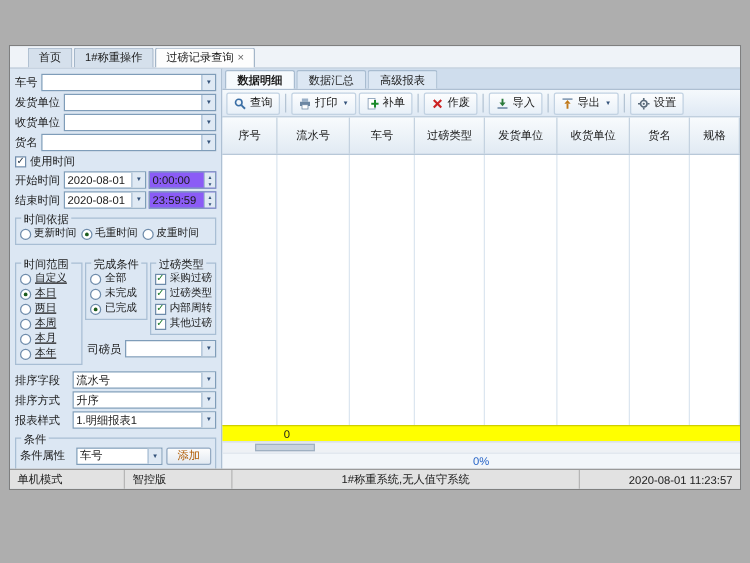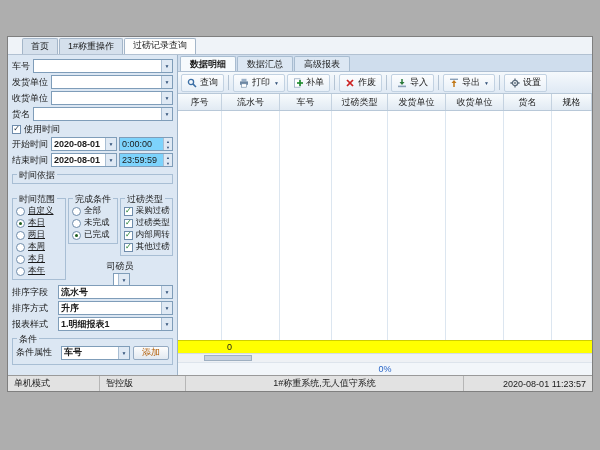--- a/index.html
+++ b/index.html
@@ -13,34 +13,34 @@
   .app {
     position: absolute; left: 7px; top: 36px; width: 586px; height: 356px;
     background: #dce7f3; border: 1px solid #7f7f7f;
   }
   
   .doc-tabs { height: 18px; background: #eff3f8; border-bottom: 1px solid #b2c1d2;
     display: flex; align-items: flex-end; padding-left: 14px; }
   .doc-tab { height: 16px; display: flex; align-items: center; gap: 3px;
     padding: 0 8px; margin-right: 1px; background: #d5e0ec;
     border: 1px solid #a4b6c9; border-bottom: none; border-radius: 2px 2px 0 0; }
-  .doc-tab.active { background: #fdfdfd; flex-direction: column; }
+  .doc-tab.active { background: #fdfdfd; }
   .doc-close { color: #666; font-size: 9px; line-height: 9px; }
   
   .left-panel { position: absolute; left: 0; top: 18px; width: 170px; bottom: 16px;
     background: #dce7f3; border-right: 1px solid #9fb4c9; padding: 4px 4px 0 4px; overflow: hidden; }
   .f-row { display: flex; align-items: center; height: 14px; margin-bottom: 2px; }
   .f-label { white-space: nowrap; margin-right: 3px; }
   .combo { flex: 1; height: 14px; background: #fff; border: 1px solid #7f9db9;
     display: flex; align-items: center; min-width: 0; }
-  .combo .txt { flex: 1; padding: 15px 2px; white-space: nowrap; overflow: hidden; font-weight: bold; }
+  .combo .txt { flex: 1; padding: 15px 2px; white-space: nowrap; overflow: hidden; }
   .combo .cbtn { width: 11px; align-self: stretch; background: #dfe9f4;
     border-left: 1px solid #a9bed3; display: flex; align-items: center; justify-content: center;
     font-size: 5px; color: #33527a; }
-  .timefield { height: 14px; background: #7dd3fc; border: 1px solid #7f9db9;
+  .timefield { height: 14px; background: #8b5cf6; border: 1px solid #7f9db9;
     display: flex; align-items: center; }
   .timefield .txt { flex: 1; padding: 0 2px; white-space: nowrap; overflow: hidden; }
   .spin { width: 9px; align-self: stretch; display: flex; flex-direction: column;
     border-left: 1px solid #a9bed3; }
   .spin span { flex: 1; font-size: 4px; line-height: 3px; text-align: center;
     background: #dfe9f4; color: #33527a; display: flex; align-items: center; justify-content: center; }
   .checkrow { display: flex; align-items: center; height: 12px; margin: 1px 0 2px; gap: 3px; }
   .cb { width: 9px; height: 9px; background: #fff; border: 1px solid #6f8cab;
     font-size: 8px; line-height: 8px; display: flex; align-items: center; justify-content: center; }
   .cb.dark { color: #234; }
@@ -55,21 +55,21 @@
   .basis-row { display: flex; align-items: center; gap: 4px; font-size: 8.5px; }
   .basis-row .opt { display: flex; align-items: center; gap: 2px; }
   .cols { display: flex; gap: 2px; margin-top: 7px; }
   .col-left { width: 54px; text-decoration: underline; }
   .col-left .group, .col-mid .group, .col-rt .group { margin-top: 0; }
   .col-right { flex: 1; min-width: 0; }
   .col-right .rowtop { display: flex; gap: 2px; }
   .col-mid { width: 50px; }
   .col-rt { flex: 1; min-width: 0; }
   .opt-row { display: flex; align-items: center; gap: 3px; height: 12px; font-size: 8.5px; white-space: nowrap; }
-  .weigher-row { display: flex; align-items: center; height: 14px; margin-top: 4px; margin-left: 2px; flex-direction: column; }
+  .weigher-row { display: flex; align-items: center; height: 14px; margin-top: 4px; margin-left: 2px; }
   .sort-rows { margin-top: 5px; }
   .s-row { display: flex; align-items: center; height: 14px; margin-bottom: 2px; }
   .s-label { width: 46px; white-space: nowrap; }
   .cond-rows .c-row { display: flex; align-items: center; height: 15px; margin-bottom: 2px; gap: 3px; }
   .c-label { width: 42px; white-space: nowrap; }
   .btn-small { width: 36px; height: 14px; flex: none;
     background: linear-gradient(#fdfdfd, #e2e9f1); border: 1px solid #94aac2;
     border-radius: 2px; display: flex; align-items: center; justify-content: center; }
   .btn-add { color: #b05a00; }
   
@@ -82,21 +82,21 @@
     border-radius: 2px 2px 0 0; }
   .sub-tab.active { background: #f6fafd; font-weight: bold; }
   .toolbar { height: 22px; background: linear-gradient(#f5f9fc, #dfe9f4);
     border-bottom: 1px solid #b8c8d8; display: flex; align-items: center; padding: 0 3px; gap: 2px; }
   .tbtn { display: flex; align-items: center; gap: 3px; height: 18px; padding: 0 5px;
     background: linear-gradient(#fcfdfe, #e8f0f8); border: 1px solid #c2d2e2;
     border-radius: 2px; white-space: nowrap; }
   .tbtn .arr { font-size: 5px; color: #33527a; margin-left: 1px; }
   .tsep { width: 1px; height: 15px; background: #b4c4d4; margin: 0 2px; flex: none; }
   .ticon { width: 10px; height: 10px; flex: none; }
-  .grid-header { height: 17px; display: flex;
+  .grid-header { height: 30px; display: flex;
     background: linear-gradient(#f8fbfd, #e1eaf3); border-bottom: 1px solid #b8c8d8; font-family: Liberation Serif, serif; }
   .gh-cell { border-right: 1px solid #c4d2e0; display: flex; align-items: center;
     justify-content: center; white-space: nowrap; overflow: hidden; }
   .grid-body { flex: 1; display: flex; background: #fff; overflow: hidden; }
   .gb-col { border-right: 1px solid #dce6f0; height: 100%; }
   .w0 { width: 44px; } .w1 { width: 58px; } .w2 { width: 52px; } .w3 { width: 56px; }
   .w4 { width: 58px; } .w5 { width: 58px; } .w6 { width: 48px; } .w7 { width: 40px; }
   .summary-row { height: 13px; background: #ffff00; border-top: 1px solid #cfcf00;
     display: flex; align-items: center; }
   .sum-cell { padding-left: 5px; }
@@ -193,20 +193,34 @@
           <span class="txt">23:59:59</span>
           <span class="spin">
               <span>▲</span>
               <span>▼</span>
             </span>
         </div>
       </div>
 
       <div class="group">
         <span class="group-title">时间依据</span>
+        <div class="basis-row">
+          <span class="opt">
+            <span class="radio"></span>
+            <span>更新时间</span>
+          </span>
+          <span class="opt">
+            <span class="radio checked"></span>
+            <span>毛重时间</span>
+          </span>
+          <span class="opt">
+            <span class="radio"></span>
+            <span>皮重时间</span>
+          </span>
+        </div>
       </div>
 
       <div class="cols">
         <div class="col-left">
           <div class="group" style="margin-top:7px;">
             <span class="group-title">时间范围</span>
             <div class="opt-row">
               <span class="radio"></span>
               <span>自定义</span>
             </div>

